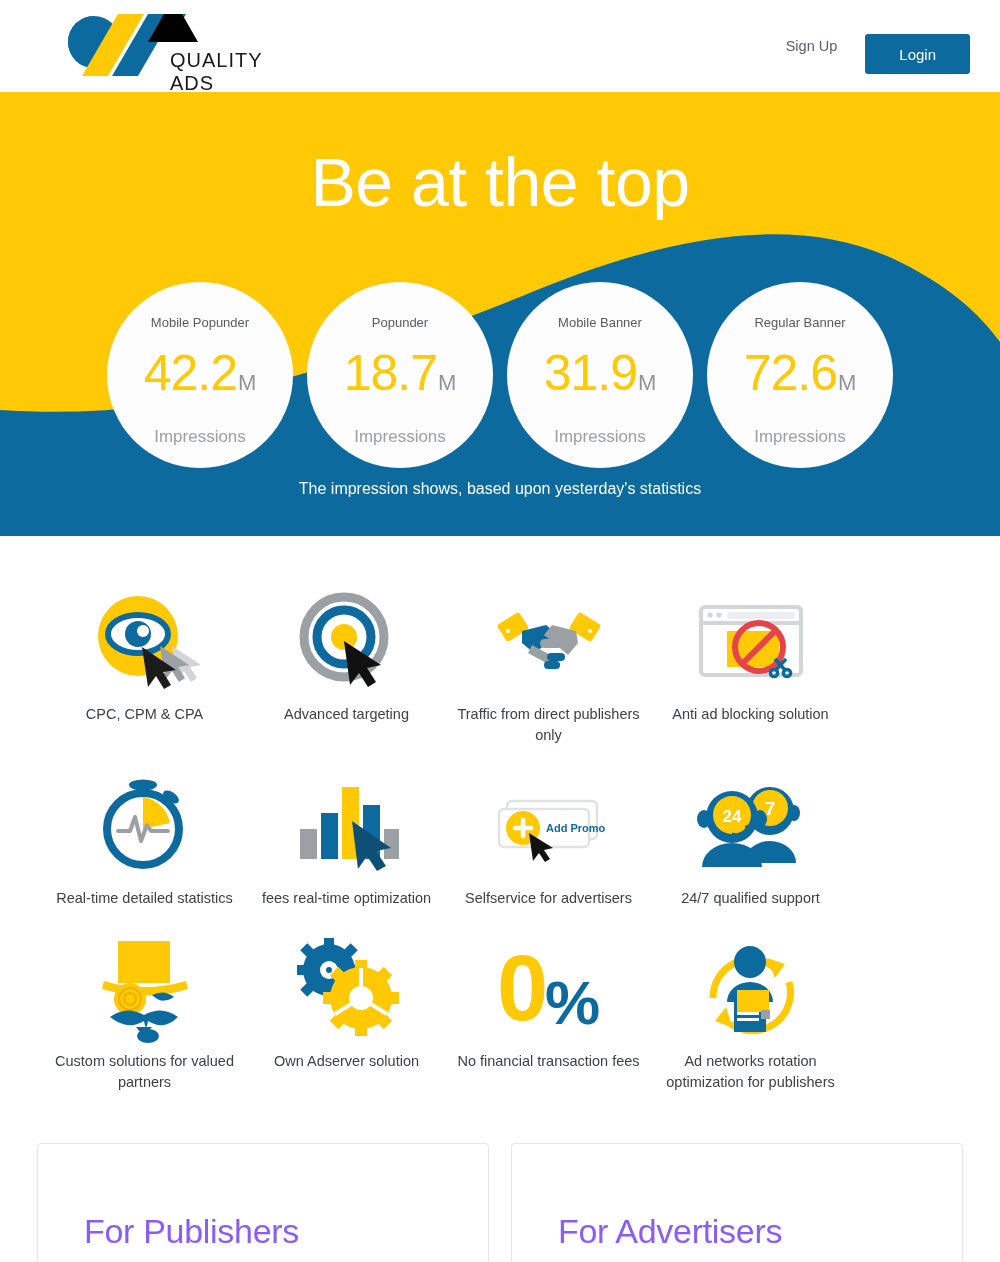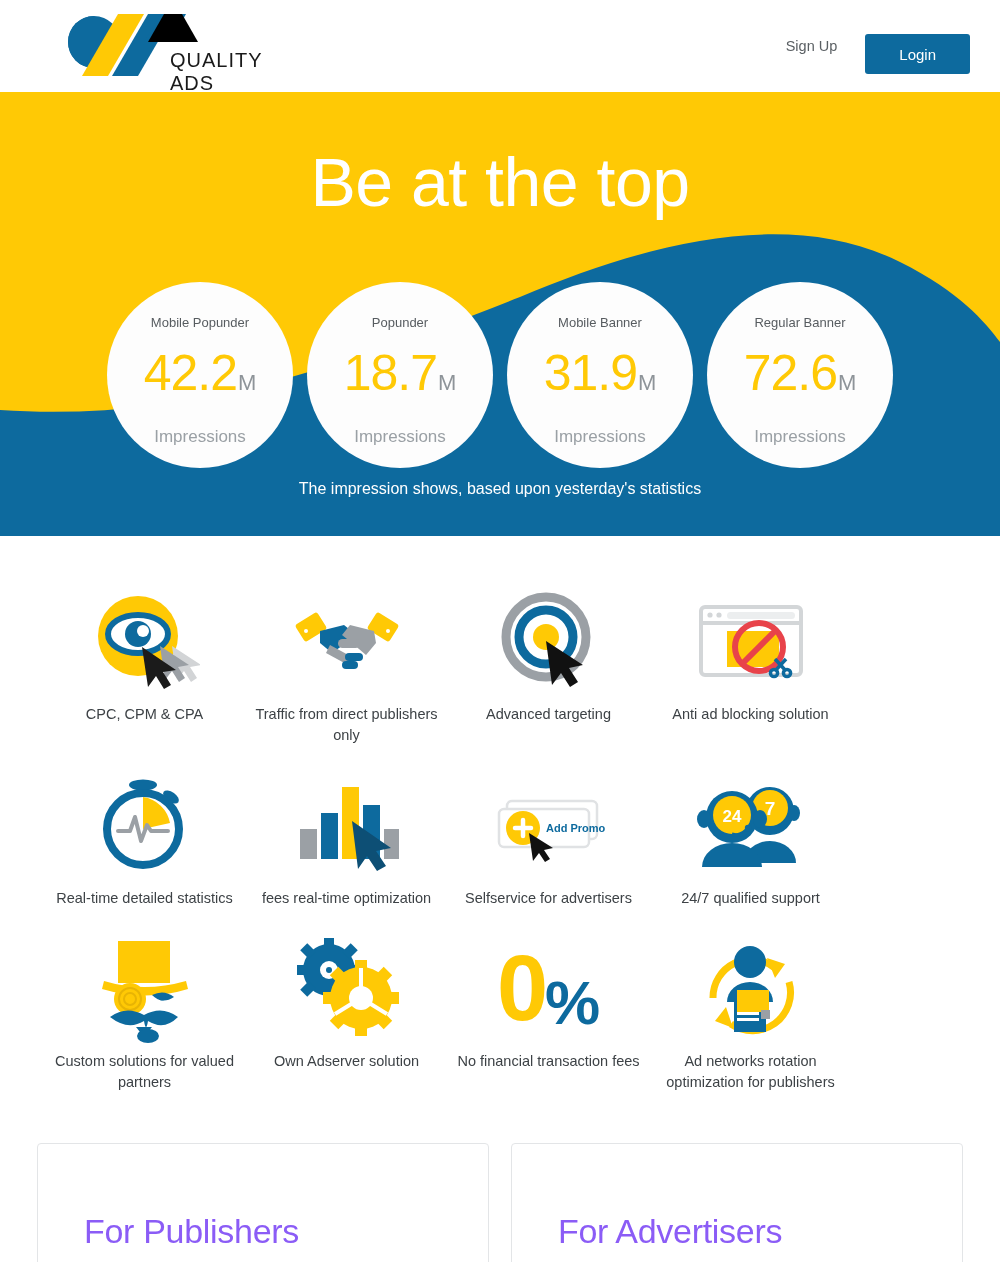--- a/index.html
+++ b/index.html
@@ -201,45 +201,45 @@
             <path d="M70 55 l5 34 l7 -9 l7 11 l6 -4 l-7 -11 l11 -2 Z" fill="#9ba0a5"></path>
             <path d="M52 56 l6 40 l8 -11 l8 13 l7 -4 l-8 -13 l13 -2 Z" fill="#1b1b1b"></path>
           </svg>
         </div>
         <div class="feat-label">CPC, CPM &amp; CPA</div>
       </div>
 
       <div class="feat">
         <div class="feat-icon">
           <svg width="110" height="100" viewBox="0 0 110 100">
+            <circle cx="52" cy="46" r="40" fill="none" stroke="#9ba0a5" stroke-width="9"></circle>
+            <circle cx="52" cy="46" r="27" fill="none" stroke="#0d6a9e" stroke-width="9"></circle>
+            <circle cx="52" cy="46" r="13" fill="#FFC905"></circle>
+            <path d="M52 50 l6 44 l9 -12 l9 14 l8 -5 l-9 -14 l14 -3 Z" fill="#111"></path>
+          </svg>
+        </div>
+        <div class="feat-label">Advanced targeting</div>
+      </div>
+
+      <div class="feat">
+        <div class="feat-icon">
+          <svg width="110" height="100" viewBox="0 0 110 100">
             <rect x="6" y="26" width="26" height="20" rx="3" fill="#FFC905" transform="rotate(-32 19 36)"></rect>
             <rect x="78" y="26" width="26" height="20" rx="3" fill="#FFC905" transform="rotate(32 91 36)"></rect>
             <circle cx="14" cy="40" r="2" fill="#fff"></circle>
             <circle cx="96" cy="40" r="2" fill="#fff"></circle>
             <path d="M28 40 L52 34 L62 42 L54 52 L40 62 L28 52 Z" fill="#0d6a9e"></path>
             <path d="M82 40 L58 34 L50 44 L60 52 L74 64 L84 52 Z" fill="#9ba0a5"></path>
             <path d="M38 54 L60 66 L56 74 L34 62 Z" fill="#9ba0a5"></path>
             <rect x="53" y="62" width="18" height="8" rx="4" fill="#0d6a9e"></rect>
             <rect x="50" y="70" width="16" height="8" rx="4" fill="#0d6a9e"></rect>
             <rect x="46" y="48" width="22" height="9" rx="4.5" fill="#9ba0a5"></rect>
           </svg>
         </div>
         <div class="feat-label">Traffic from direct publishers only</div>
-      </div>
-
-      <div class="feat">
-        <div class="feat-icon">
-          <svg width="110" height="100" viewBox="0 0 110 100">
-            <circle cx="52" cy="46" r="40" fill="none" stroke="#9ba0a5" stroke-width="9"></circle>
-            <circle cx="52" cy="46" r="27" fill="none" stroke="#0d6a9e" stroke-width="9"></circle>
-            <circle cx="52" cy="46" r="13" fill="#FFC905"></circle>
-            <path d="M52 50 l6 44 l9 -12 l9 14 l8 -5 l-9 -14 l14 -3 Z" fill="#111"></path>
-          </svg>
-        </div>
-        <div class="feat-label">Advanced targeting</div>
       </div>
 
       <div class="feat">
         <div class="feat-icon">
           <svg width="120" height="100" viewBox="0 0 120 100">
             <rect x="10" y="16" width="100" height="68" rx="4" fill="none" stroke="#d3d6d8" stroke-width="4"></rect>
             <line x1="10" y1="32" x2="110" y2="32" stroke="#d3d6d8" stroke-width="4"></line>
             <circle cx="19" cy="24" r="2.6" fill="#d3d6d8"></circle>
             <circle cx="28" cy="24" r="2.6" fill="#d3d6d8"></circle>
             <rect x="36" y="21" width="68" height="7" rx="3.5" fill="#eceeef"></rect>

